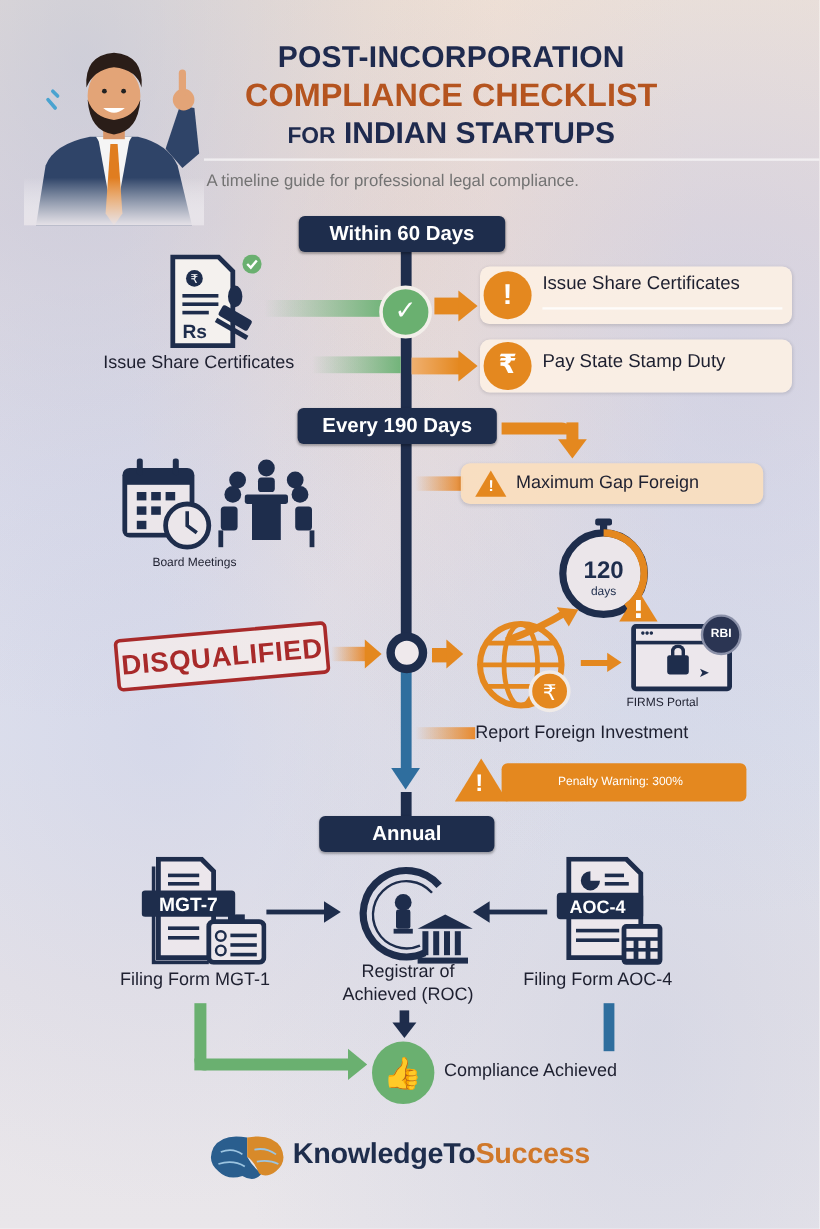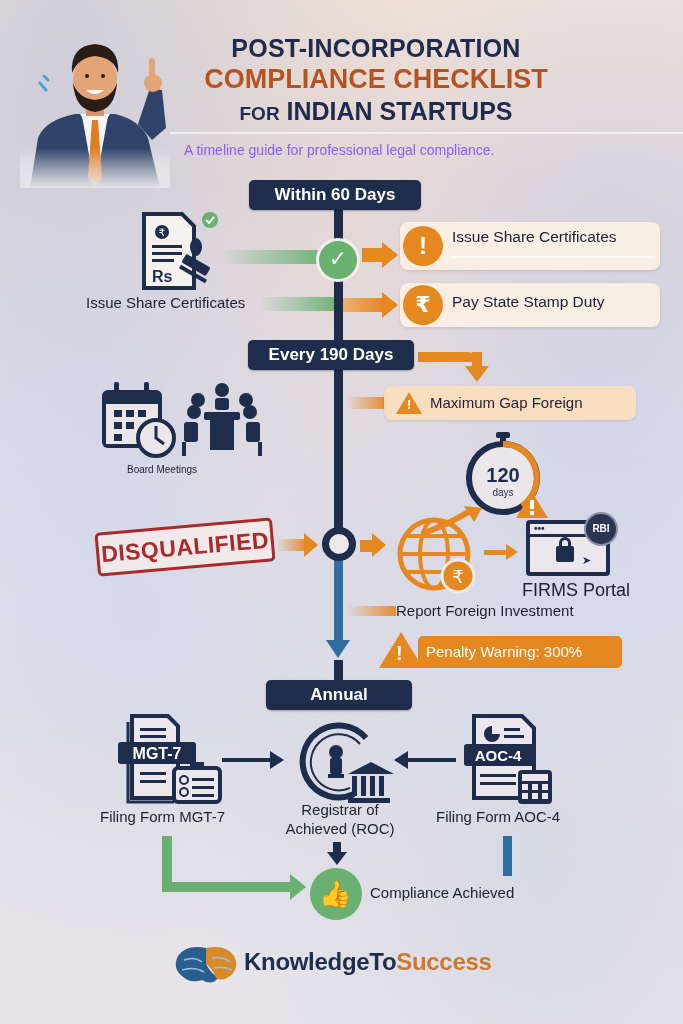--- a/index.html
+++ b/index.html
@@ -18,21 +18,21 @@
       radial-gradient(ellipse at 20% 60%, rgba(190,195,225,0.35), transparent 45%),
       radial-gradient(ellipse at 80% 85%, rgba(180,190,220,0.3), transparent 45%),
       radial-gradient(ellipse at 50% 20%, rgba(245,220,200,0.5), transparent 50%);
     pointer-events: none;
   }
   .abs { position: absolute; }
   .title1 { left: 176px; top: 34px; width: 400px; text-align: center; font-weight: 700; font-size: 25px; color: #1e2a4e; letter-spacing: 0.2px; }
   .title2 { left: 176px; top: 64px; width: 400px; text-align: center; font-weight: 700; font-size: 27px; color: #b5541f; }
   .title3 { left: 176px; top: 97px; width: 400px; text-align: center; font-weight: 700; font-size: 25px; color: #1e2a4e; }
   .title3 .small { font-size: 19px; }
-  .subtitle { left: 172px; top: 142px; font-size: 14px; color: #8b5cf6; margin-left: 12px; }
+  .subtitle { left: 172px; top: 142px; font-size: 14px; color: #737373; }
   .hr-line { left: 170px; top: 132px; width: 513px; height: 2px; background: rgba(255,255,255,0.6); }
 
   .pill {
     background: #1e2d4c; color: #fff; font-weight: 700; border-radius: 5px;
     text-align: center; box-shadow: 0 1px 2px rgba(0,0,0,0.3);
   }
   .vline { background: #1e2d4c; width: 9px; }
   .card {
     background: rgba(252,240,228,0.92); border-radius: 8px;
     box-shadow: 0 1px 3px rgba(0,0,0,0.12);
@@ -228,29 +228,29 @@
 <div class="abs" style="left:526px; top:520px; width:84px; height:56px; border:4px solid #1e2d4c; border-radius:4px; background:#ece7ec;">
   <div class="abs" style="left:4px; top:-1px; font-size:10px; color:#1e2d4c; font-weight:700;">•••</div>
   <div class="abs" style="left:0; top:10px; width:76px; height:3px; background:#1e2d4c;"></div>
   <div class="abs" style="left:26px; top:22px; width:18px; height:16px; background:#1e2d4c; border-radius:2px;"></div>
   <div class="abs" style="left:29px; top:13px; width:12px; height:12px; border:3px solid #1e2d4c; border-bottom:none; border-radius:6px 6px 0 0;"></div>
   <div class="abs" style="left:52px; top:30px; font-size:11px; color:#1e2d4c;">➤</div>
 </div>
 <div class="abs" style="left:584px; top:512px; width:34px; height:34px; border-radius:50%; background:#2b3553; border:2px solid #8a90a8; text-align:center; line-height:30px; color:#fff; font-size:10px; font-weight:700;">
   <span>RBI</span>
 </div>
-<div class="abs label" style="left:522px; top:580px; font-size:18px;">FIRMS Portal</div>
+<div class="abs label" style="left:522px; top:580px; font-size:10px;">FIRMS Portal</div>
 
 <div class="abs strip-orange" style="left:346px; top:606px; width:50px; height:10px;"></div>
 <div class="abs label" style="left:396px; top:602px; font-size:15px;text-align:right;">Report Foreign Investment</div>
 
 <div class="abs" style="left:379px; top:632px; width:0; height:0; border-left:22px solid transparent; border-right:22px solid transparent; border-bottom:36px solid #e4881f;"></div>
 <div class="abs" style="left:396px; top:642px; color:#fff; font-weight:700; font-size:20px;">!</div>
 <div class="abs" style="left:418px; top:636px; width:204px; height:32px; background:#e4881f; border-radius:5px;">
-  <div style="color:#fff; font-size:15px; line-height:32px; padding-left:8px;">Penalty Warning: 300%</div>
+  <div style="color:#fff; font-size:10px; line-height:32px; padding-left:8px;margin-left:39px;">Penalty Warning: 300%</div>
 </div>
 
 <div class="abs pill" style="left:266px; top:680px; width:146px; height:30px; line-height:30px; font-size:17px;">Annual</div>
 
 <div class="abs" style="left:118px; top:714px; width:104px; height:90px;">
   <svg width="104" height="90" viewBox="0 0 104 90">
     <path d="M14 2 L50 2 L60 12 L60 84 L14 84 Z" fill="#ece7ec" stroke="#1e2d4c" stroke-width="4"></path>
     <path d="M10 8 L10 88 L56 88" fill="none" stroke="#1e2d4c" stroke-width="3"></path>
     <rect x="22" y="14" width="26" height="3" fill="#1e2d4c"></rect>
     <rect x="22" y="21" width="26" height="3" fill="#1e2d4c"></rect>
@@ -260,21 +260,21 @@
     <rect x="22" y="66" width="26" height="3" fill="#1e2d4c"></rect>
     <rect x="56" y="54" width="46" height="34" rx="4" fill="#ece7ec" stroke="#1e2d4c" stroke-width="4"></rect>
     <rect x="72" y="48" width="14" height="8" fill="#1e2d4c"></rect>
     <circle cx="66" cy="66" r="4" fill="none" stroke="#1e2d4c" stroke-width="2"></circle>
     <circle cx="66" cy="78" r="4" fill="none" stroke="#1e2d4c" stroke-width="2"></circle>
     <rect x="74" y="64" width="22" height="3" fill="#1e2d4c"></rect>
     <rect x="74" y="72" width="22" height="3" fill="#1e2d4c"></rect>
     <rect x="74" y="80" width="22" height="3" fill="#1e2d4c"></rect>
   </svg>
 </div>
-<div class="abs label" style="left:100px; top:808px; font-size:15px;">Filing Form MGT-7</div>
+<div class="abs label" style="left:100px; top:808px; font-size:15px;">Filing Form MGT-1</div>
 
 <div class="abs" style="left:222px; top:758px; width:50px; height:4px; background:#1e2d4c;"></div>
 <div class="abs" style="left:270px; top:751px; width:0; height:0; border-top:9px solid transparent; border-bottom:9px solid transparent; border-left:14px solid #1e2d4c;"></div>
 
 <div class="abs" style="left:294px; top:716px; width:100px; height:92px;">
   <svg width="100" height="92" viewBox="0 0 100 92">
     <path d="M72 22 A36 36 0 1 0 60 78" fill="none" stroke="#1e2d4c" stroke-width="6"></path>
     <path d="M66 28 A28 28 0 1 0 56 72" fill="none" stroke="#1e2d4c" stroke-width="2"></path>
     <g fill="#1e2d4c">
       <circle cx="42" cy="36" r="7"></circle>

